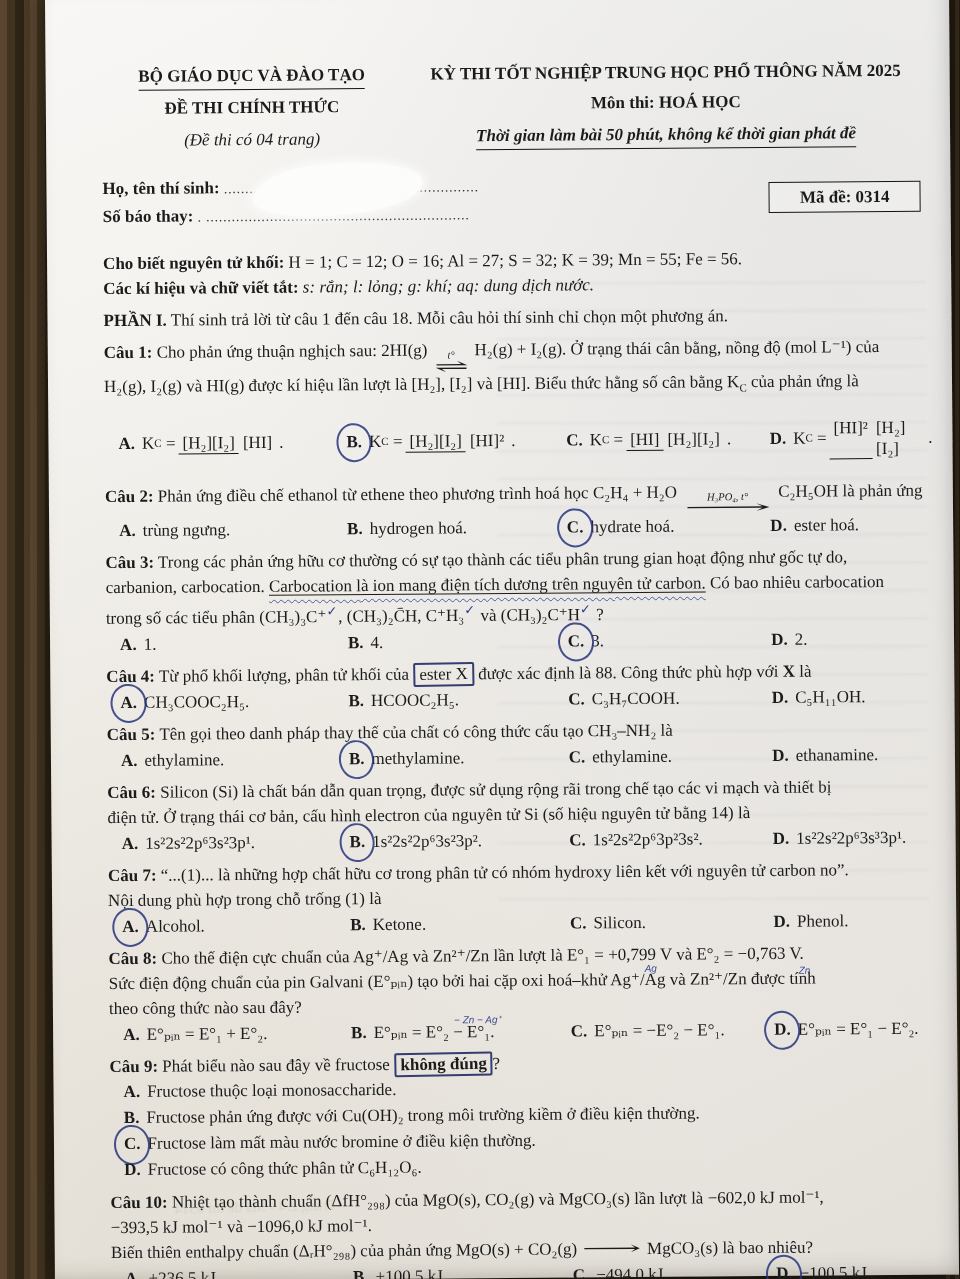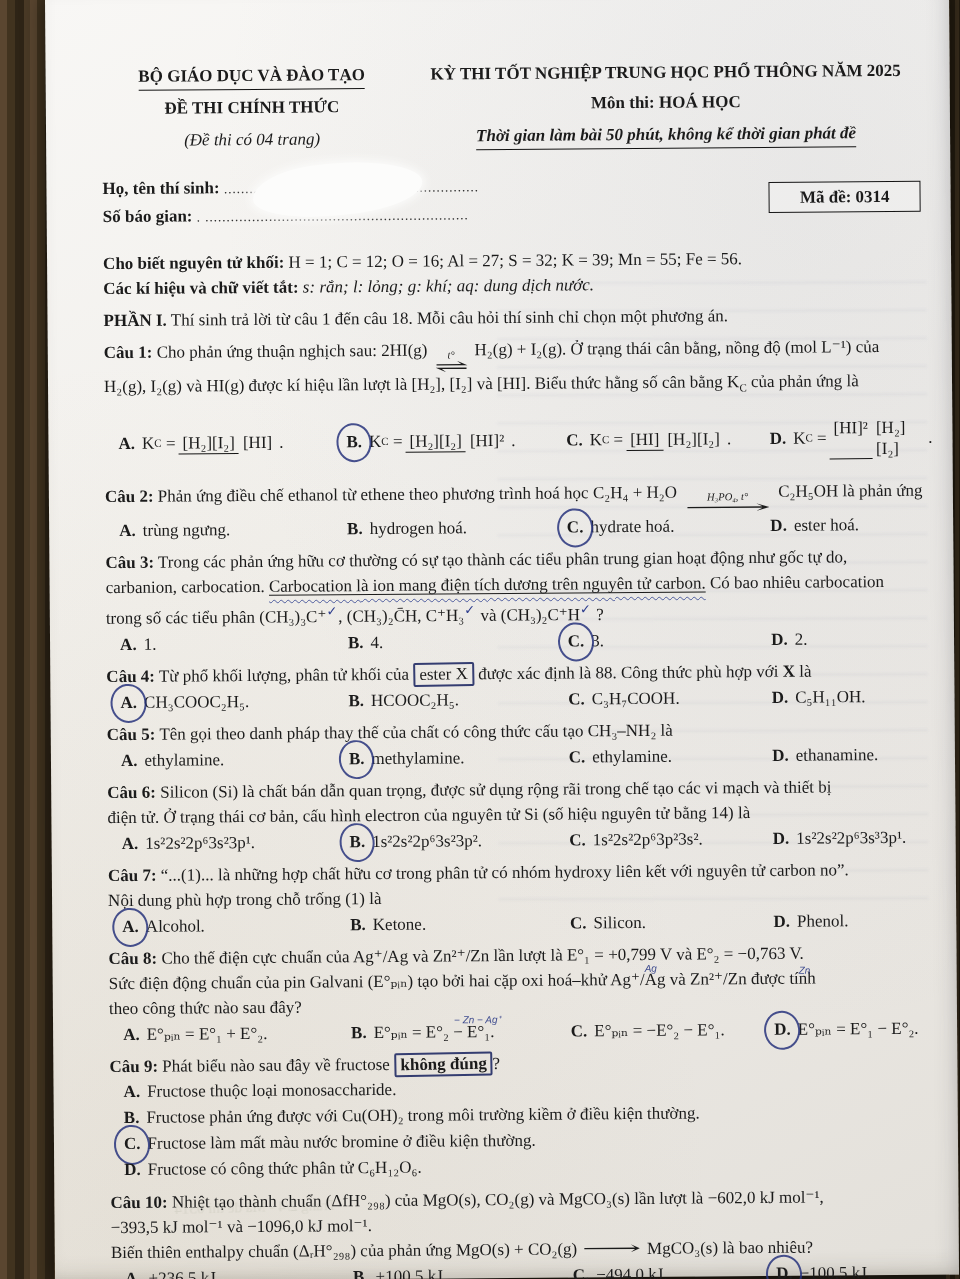--- a/index.html
+++ b/index.html
@@ -80,21 +80,21 @@
         <div class="mt8"><span class="b i u-line">Thời gian làm bài 50 phút, không kể thời gian phát đề</span></div>
       </div>
     </div>
 
     <div class="cand">
       <div class="cand-row">
         <span class="b">Họ, tên thí sinh:</span>
         <span class="dots">............................................................</span>
       </div>
       <div class="cand-row">
-        <span class="b">Số báo gian:</span>
+        <span class="b">Số báo thay:</span>
         <span class="dots">.  ..............................................................</span>
       </div>
       <div class="whiteout"></div>
       <div class="code-box">Mã đề: 0314</div>
     </div>
 
     <div class="pre">
       <div class="ln">
         <span class="b">Cho biết nguyên tử khối:</span><span> H = 1; C = 12; O = 16; Al = 27; S = 32; K = 39; Mn = 55; Fe = 56.</span>
       </div>

